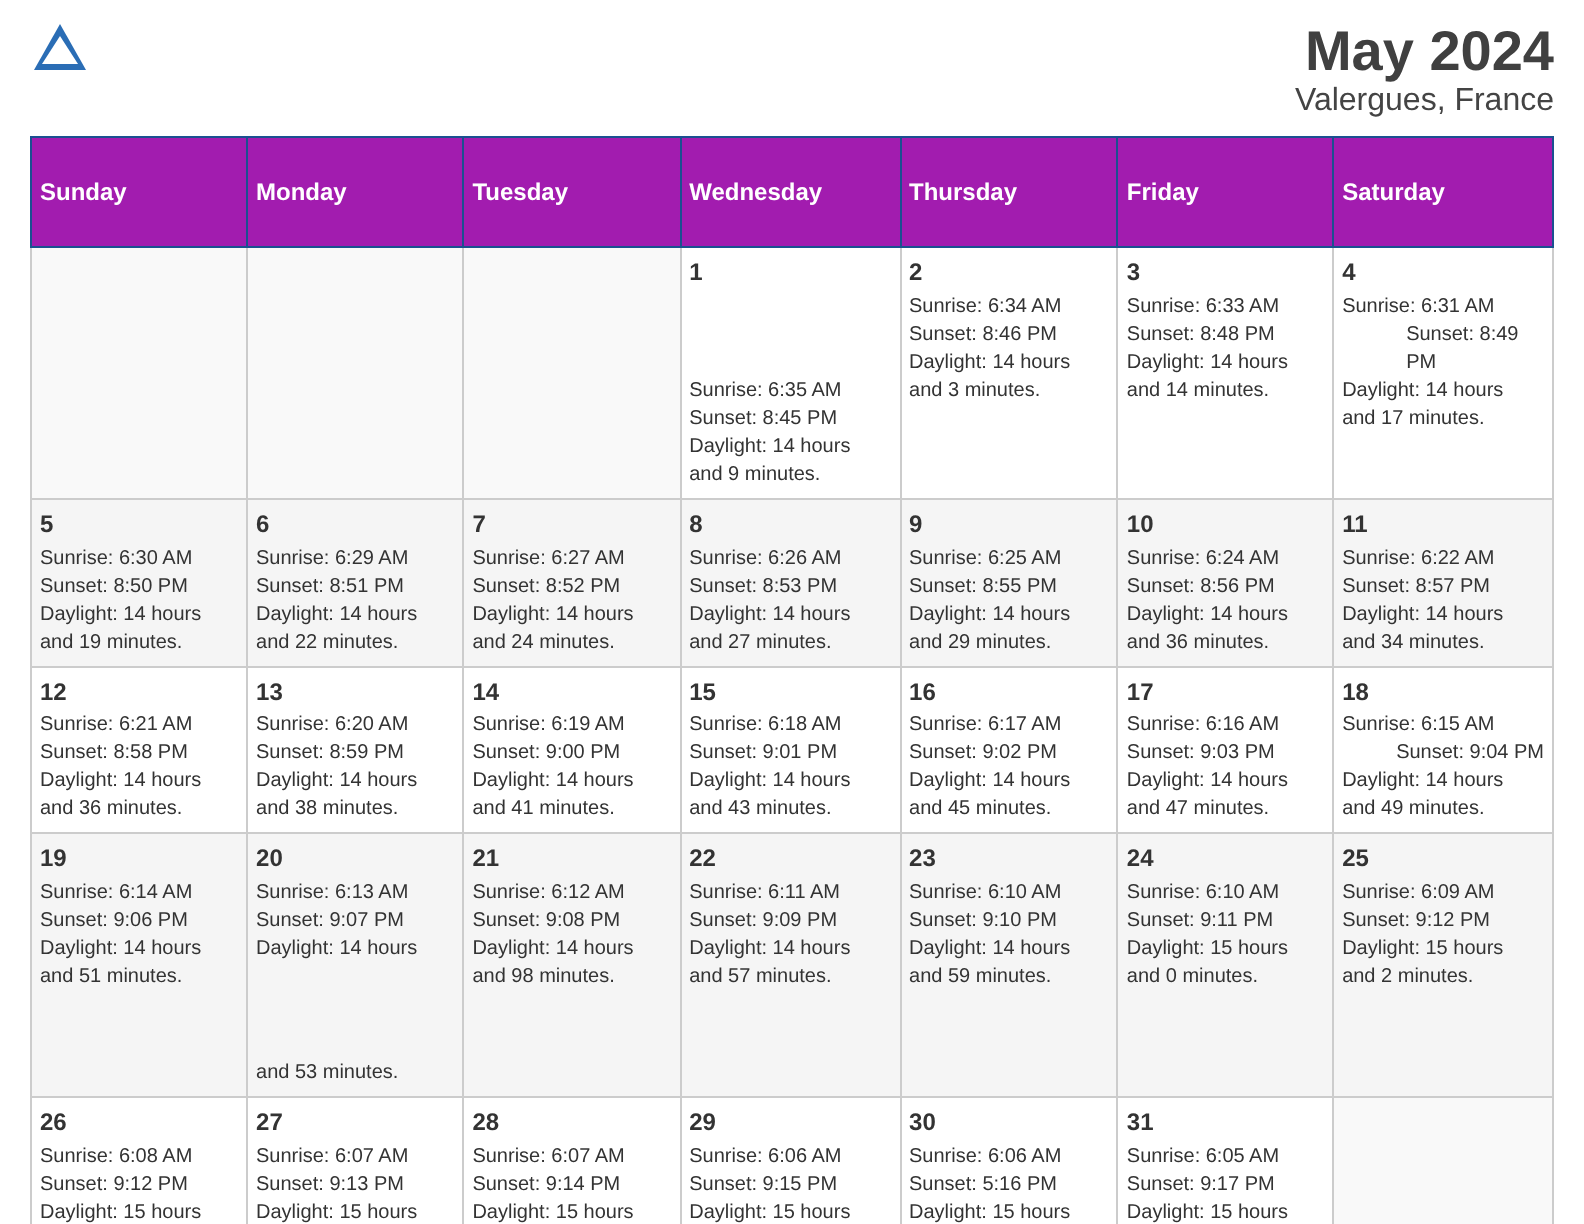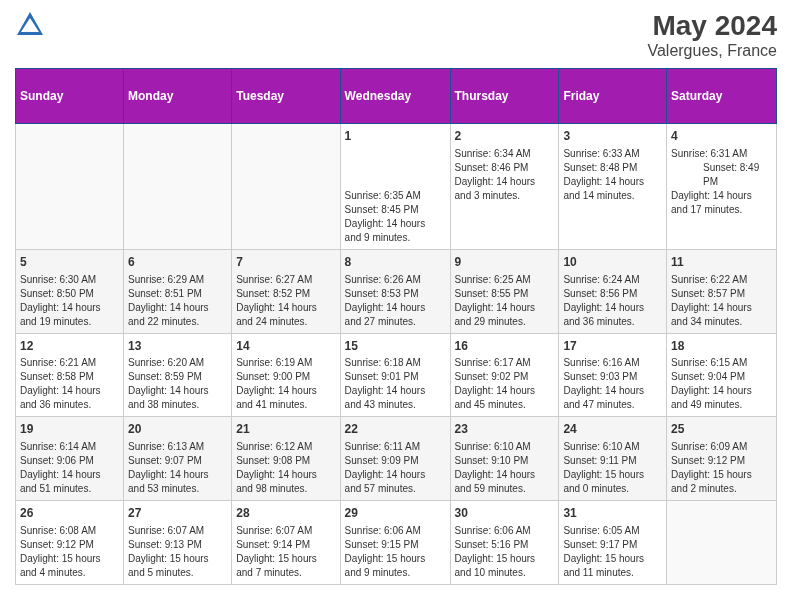--- a/index.html
+++ b/index.html
@@ -242,39 +242,39 @@
         <td>
           <span class="day-number">17</span>
           <span style="display: block;">Sunrise: 6:16 AM</span>
           <span style="display: block;">Sunset: 9:03 PM</span>
           <span style="display: block;">Daylight: 14 hours</span>
           <span style="display: block;">and 47 minutes.</span>
         </td>
         <td>
           <span class="day-number">18</span>
           <span style="display: block;">Sunrise: 6:15 AM</span>
-          <span style="display: block;">Sunset: 9:04 PM</span>
+          <span style="display: block; text-align: right;">Sunset: 9:04 PM</span>
           <span style="display: block;">Daylight: 14 hours</span>
           <span style="display: block;">and 49 minutes.</span>
         </td>
       </tr>
       <tr>
         <td>
           <span class="day-number">19</span>
           <span style="display: block;">Sunrise: 6:14 AM</span>
           <span style="display: block;">Sunset: 9:06 PM</span>
           <span style="display: block;">Daylight: 14 hours</span>
           <span style="display: block;">and 51 minutes.</span>
         </td>
         <td>
           <span class="day-number">20</span>
           <span style="display: block;">Sunrise: 6:13 AM</span>
           <span style="display: block;">Sunset: 9:07 PM</span>
           <span style="display: block;">Daylight: 14 hours</span>
-          <span style="display: block;">and 53 minutes.</span>
+          <span style="display: block; margin-top: 48px;">and 53 minutes.</span>
         </td>
         <td>
           <span class="day-number">21</span>
           <span style="display: block;">Sunrise: 6:12 AM</span>
           <span style="display: block;">Sunset: 9:08 PM</span>
           <span style="display: block;">Daylight: 14 hours</span>
           <span style="display: block;">and 98 minutes.</span>
         </td>
         <td>
           <span class="day-number">22</span>

